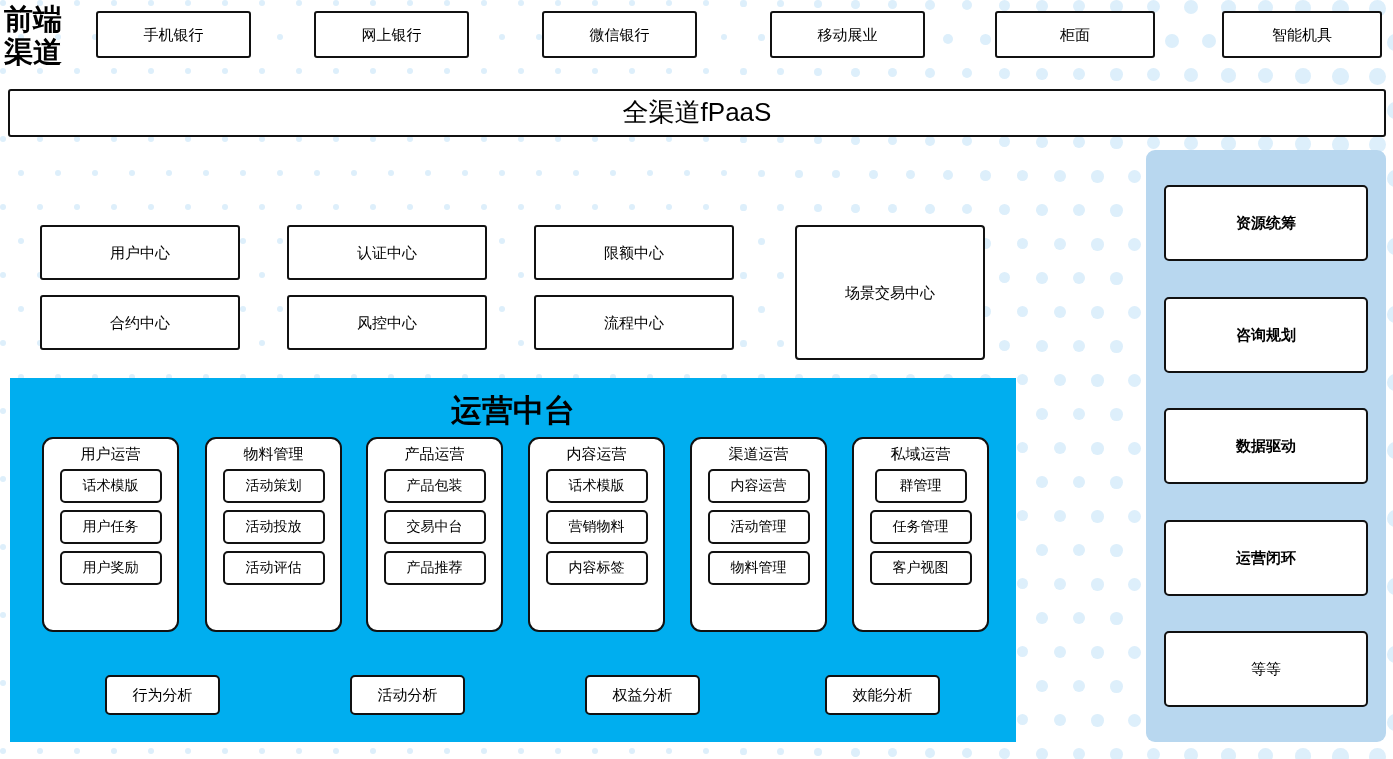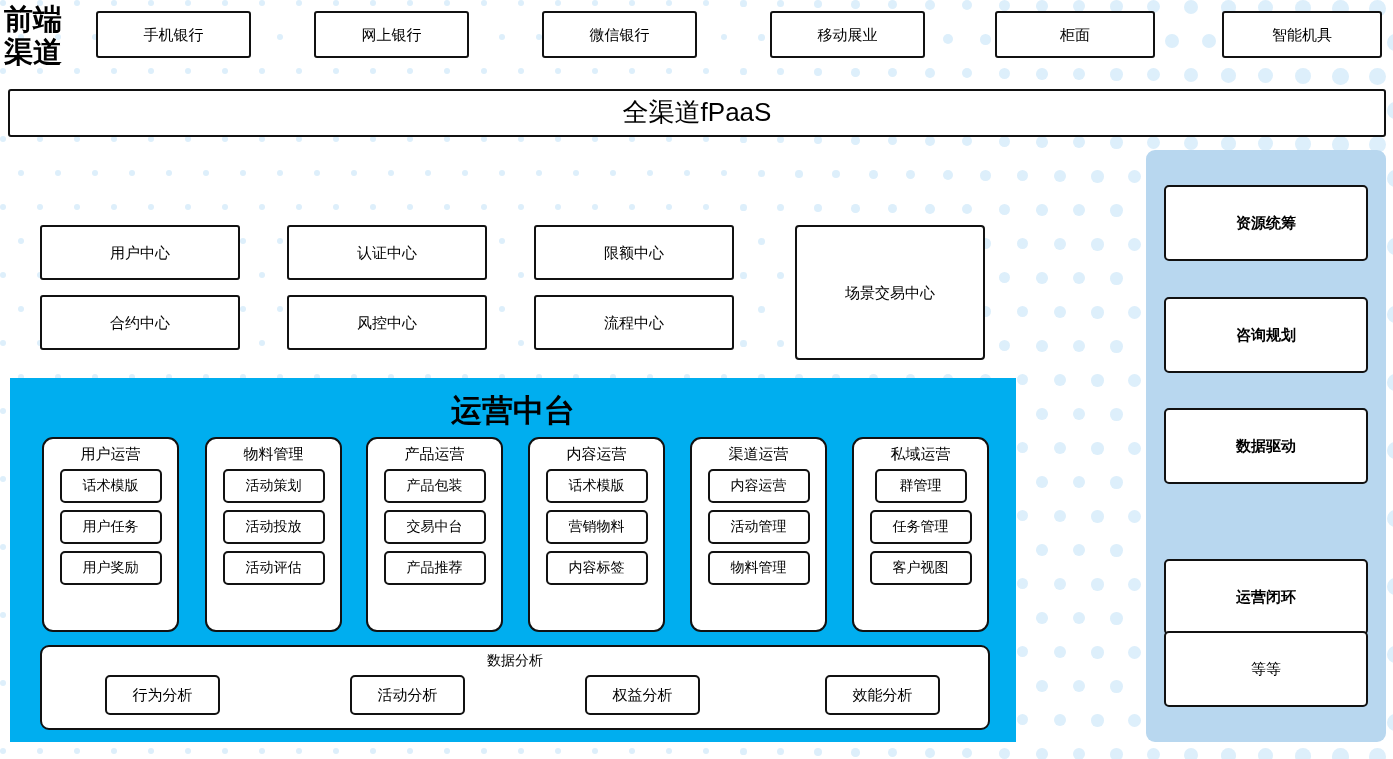--- a/index.html
+++ b/index.html
@@ -1078,33 +1078,30 @@
         <div class="gitem wide">物料管理</div>
       </div>
       <div class="opgroup" style="left: 852px;">
         <div class="ghead">私域运营</div>
         <div class="gitem">群管理</div>
         <div class="gitem wide">任务管理</div>
         <div class="gitem wide">客户视图</div>
       </div>
     </div>
 
-  <div id="daBox">
-    <div id="daTitle">数据分析</div>
-  </div>
   <div id="daHost">
       <div class="dacell" style="left: 105px; top: 675px;">行为分析</div>
       <div class="dacell" style="left: 350px; top: 675px;">活动分析</div>
       <div class="dacell" style="left: 585px; top: 675px;">权益分析</div>
       <div class="dacell" style="left: 825px; top: 675px;">效能分析</div>
     </div>
 
 
   <div class="abs" id="rightPanel"></div>
   <div id="rHost">
       <div class="rcell" style="left: 1164px; top: 185px;">资源统筹</div>
       <div class="rcell" style="left: 1164px; top: 297px;">咨询规划</div>
       <div class="rcell" style="left: 1164px; top: 408px;">数据驱动</div>
-      <div class="rcell" style="left: 1164px; top: 520px; margin-top: 39px;">运营闭环</div>
+      <div class="rcell" style="left: 1164px; top: 520px;">运营闭环</div>
       <div class="rcell plain" style="left: 1164px; top: 631px;">等等</div>
     </div>
 
 </div>
 
 </body></html>

